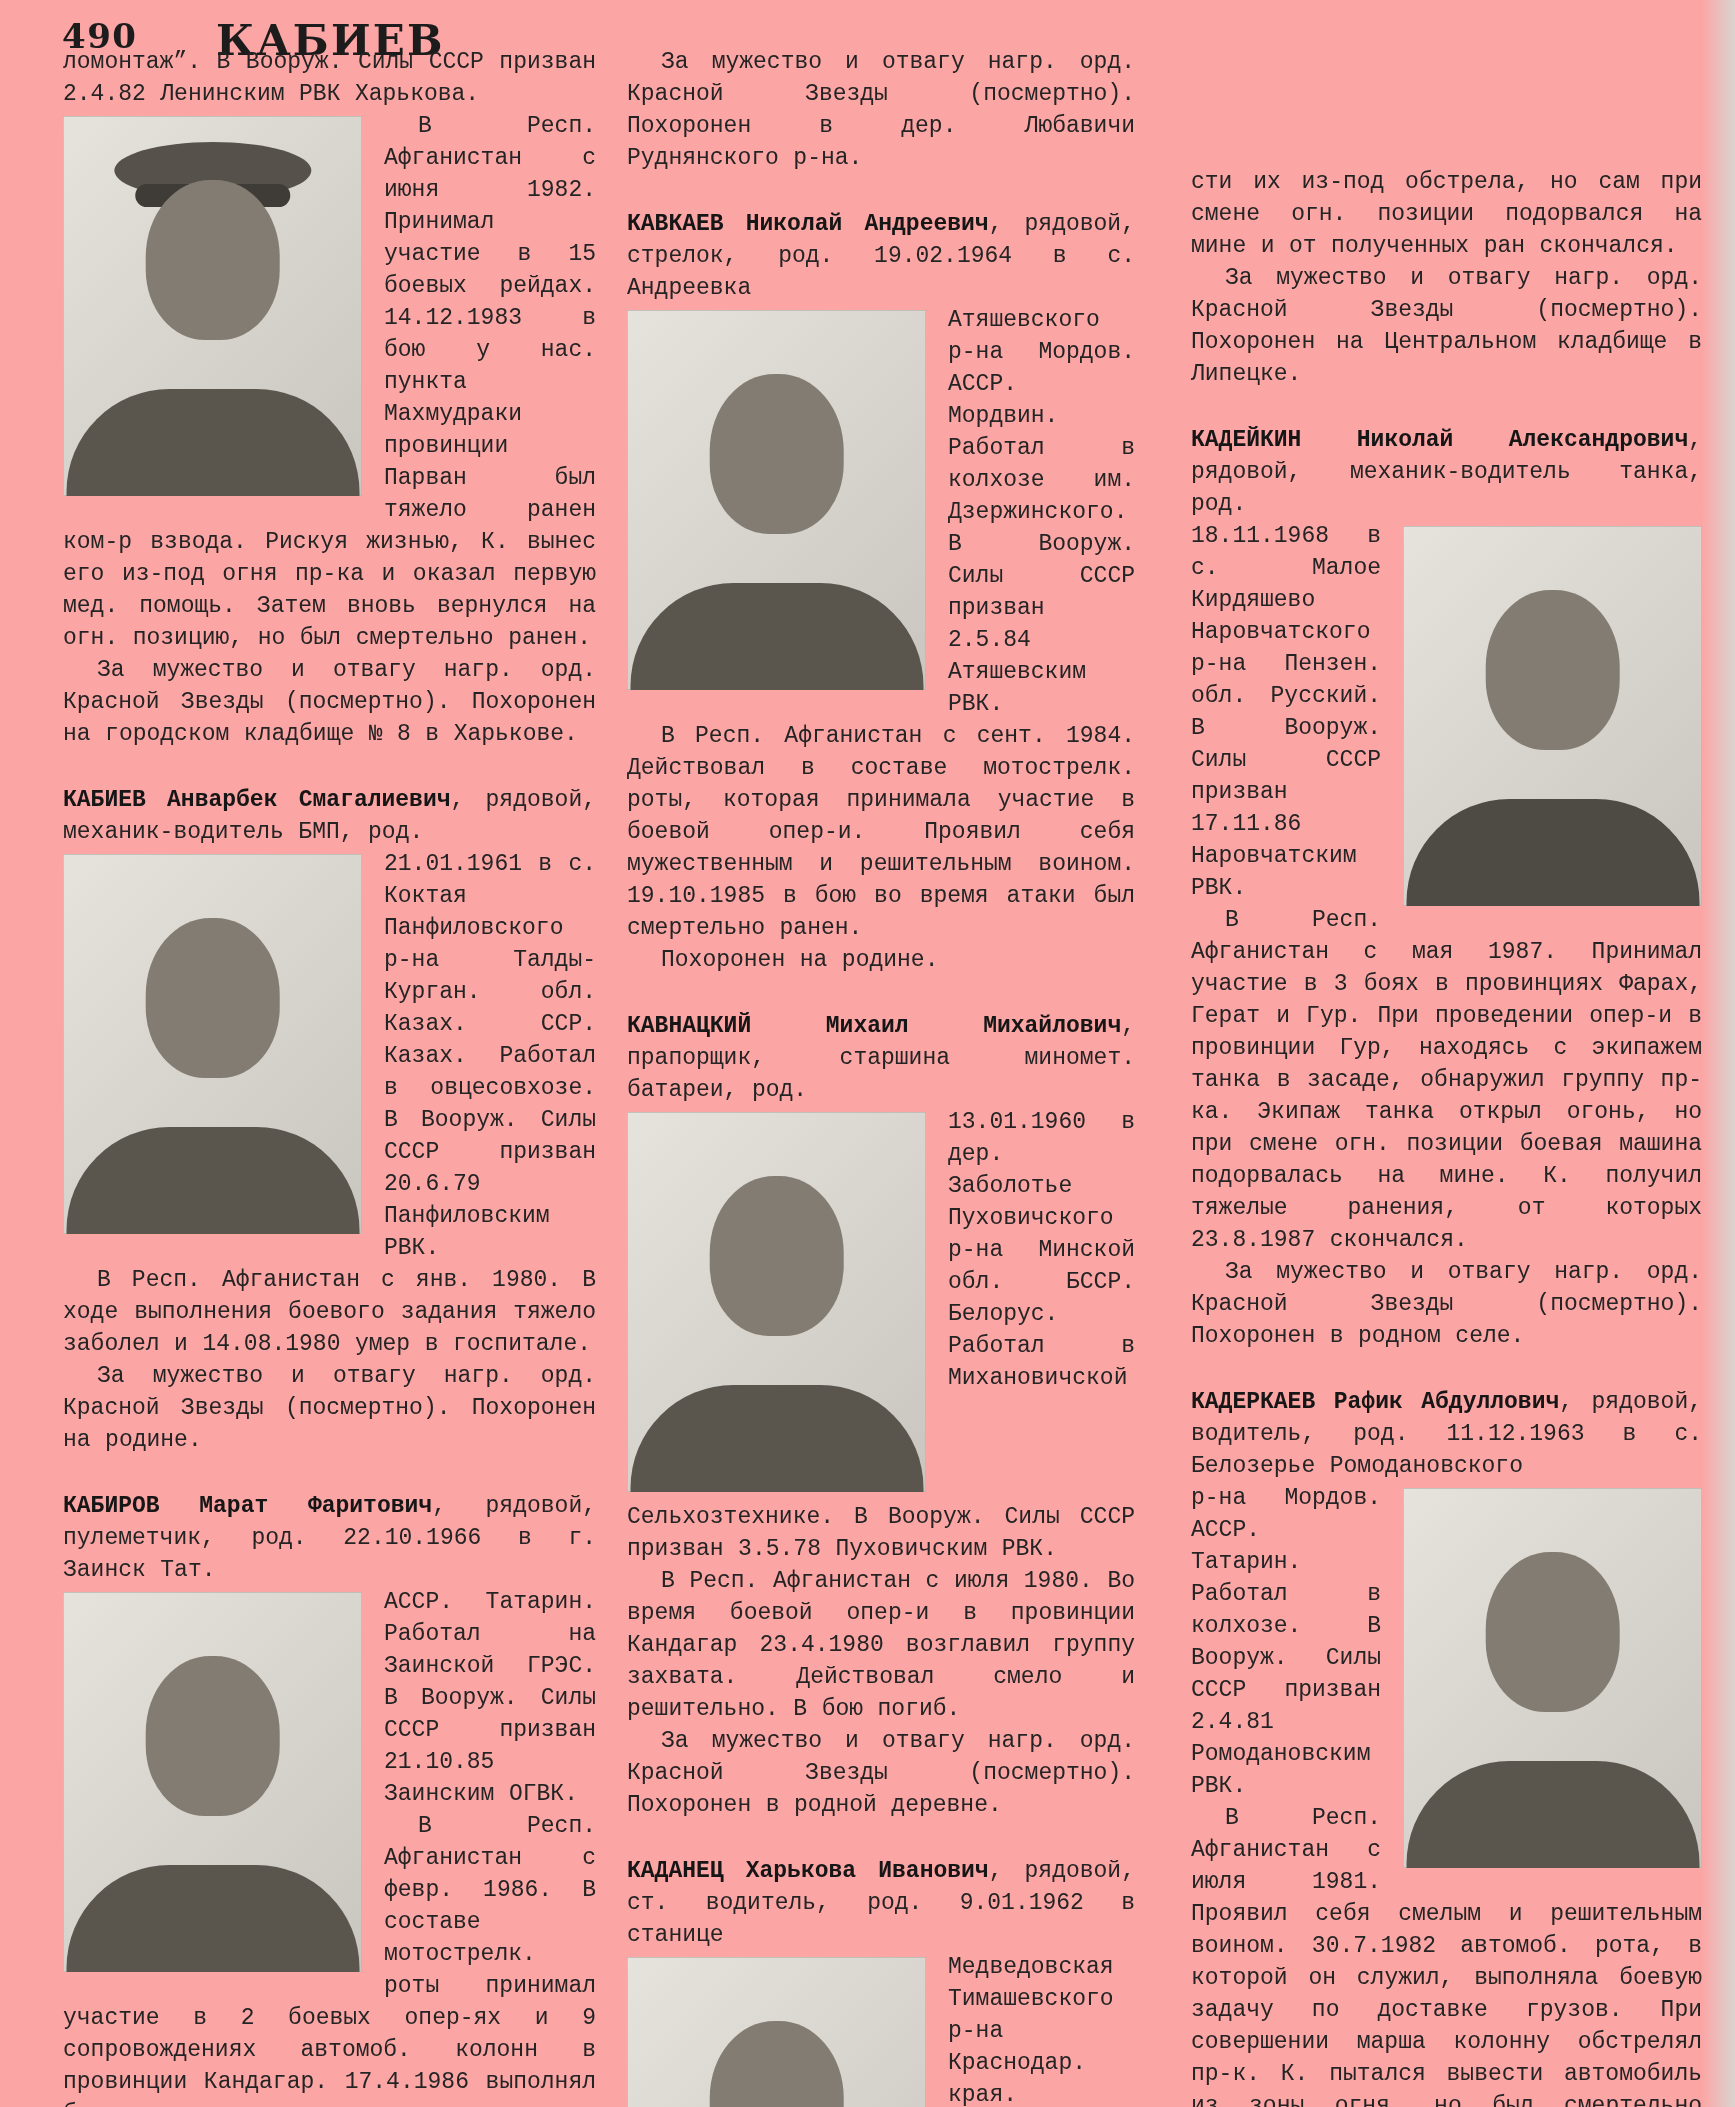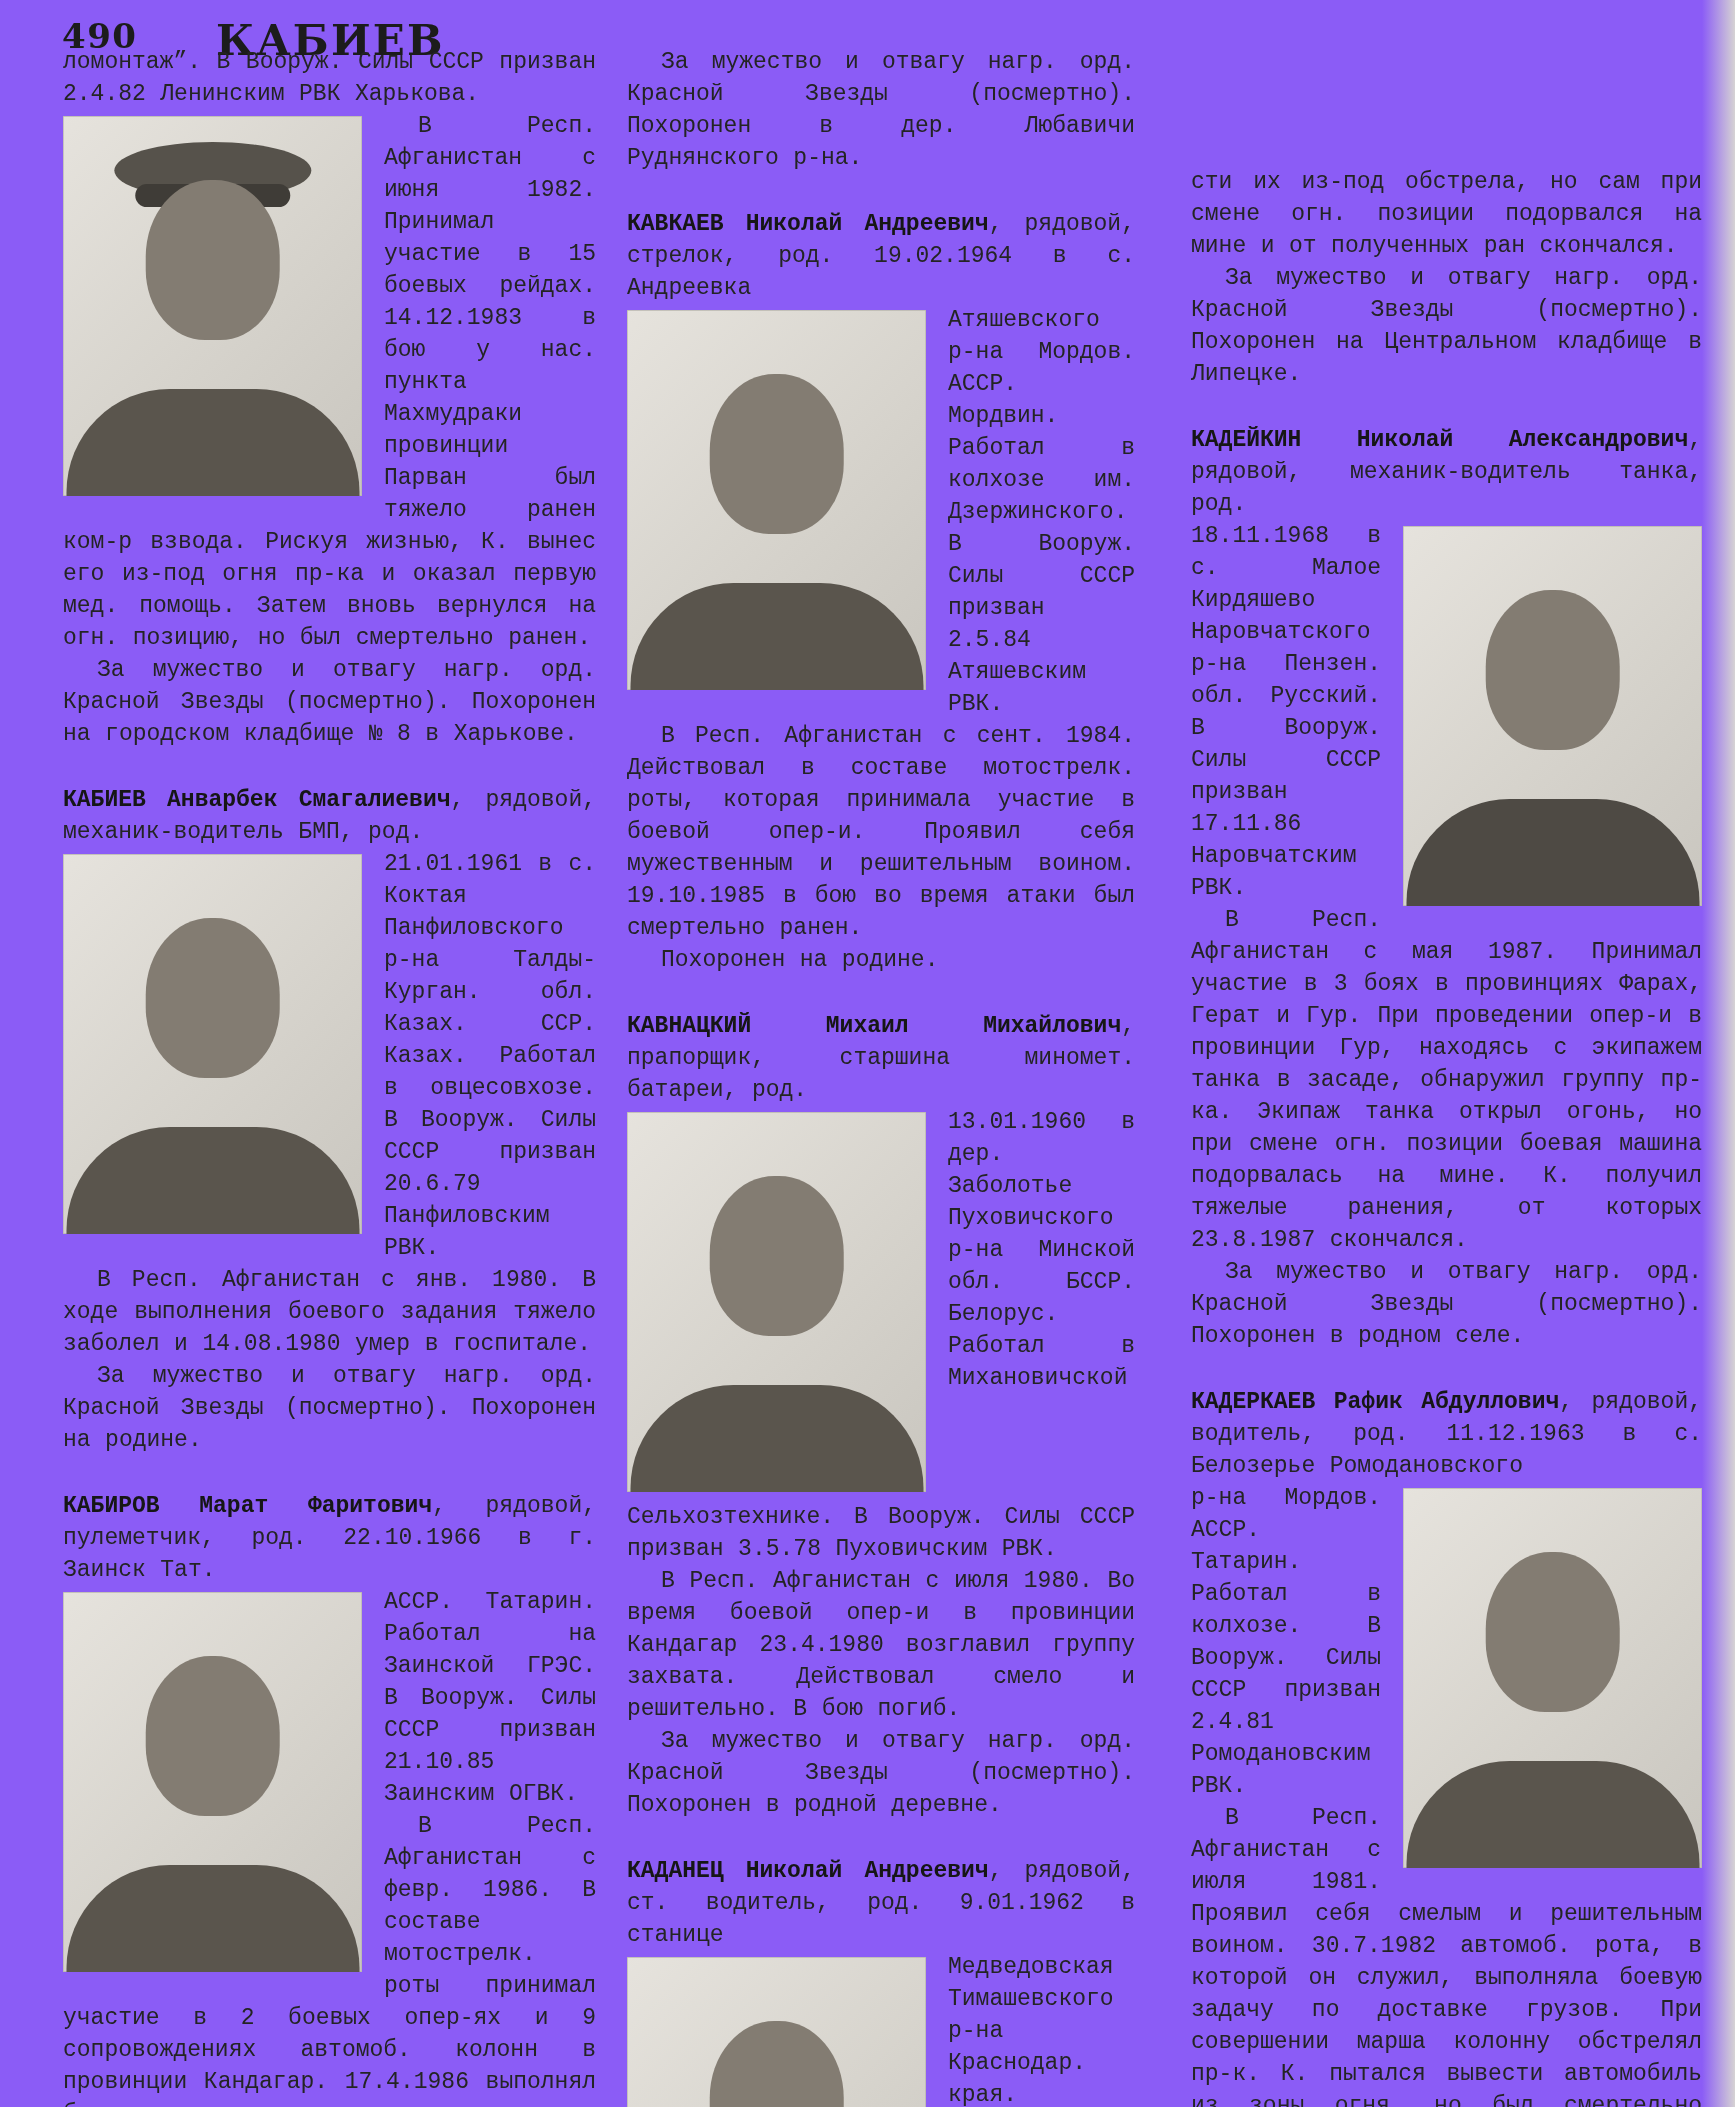--- a/index.html
+++ b/index.html
@@ -4,21 +4,21 @@
 <style>
   html,body { margin:0; padding:0; }
   body {
     width:1736px; height:2108px;
     background:#ffffff;
     font-family:"DejaVu Serif","Liberation Serif",serif;
   }
   .page {
     position:relative;
     width:1736px; height:2108px;
-    background:#8b5cf6;
+    background:#fca5a5;
     overflow:hidden;
     color:#222;
   }
   .gutter-shadow {
     position:absolute; right:0; top:0; width:34px; height:100%;
     background:linear-gradient(to left,#d8d6d2, rgba(253,253,251,0));
   }
   .page-number {
     position:absolute; left:62px; top:16px;
     font-size:34px; font-weight:bold; color:#1c1c1c;
@@ -157,21 +157,21 @@
       <div class="photo left">
         <div class="ph-head"></div>
         <div class="ph-torso"></div>
       </div>
       <p class="para">13.01.1960 в дер. Заболотье Пуховичского р-на Минской обл. БССР. Белорус. Работал в Михановичской Сельхозтехнике. В Вооруж. Силы СССР призван 3.5.78 Пуховичским РВК.</p>
       <p class="para ind">В Респ. Афганистан с июля 1980. Во время боевой опер-и в провинции Кандагар 23.4.1980 возглавил группу захвата. Действовал смело и решительно. В бою погиб.</p>
       <p class="para ind">За мужество и отвагу нагр. орд. Красной Звезды (посмертно). Похоронен в родной деревне.</p>
     </div>
 
     <div class="entry">
-      <p class="para lead"><span class="surname-name">КАДАНЕЦ Николай Андреевич</span><span>, рядовой, ст. водитель, род. 9.01.1962 в станице</span></p>
+      <p class="para lead"><span class="surname-name">КАДАНЕЦ Харькова Иванович</span><span>, рядовой, ст. водитель, род. 9.01.1962 в станице</span></p>
       <div class="photo left">
         <div class="ph-head"></div>
 
       </div>
       <p class="para">Медведовская Тимашевского р-на Краснодар. края. Русский. Работал шофером в колхозе ”Путь к коммунизму”. В Вооруж. Силы СССР призван 24.10.80 Тимашевским ОРВК.</p>
 
     </div>
 
   </div>
 

